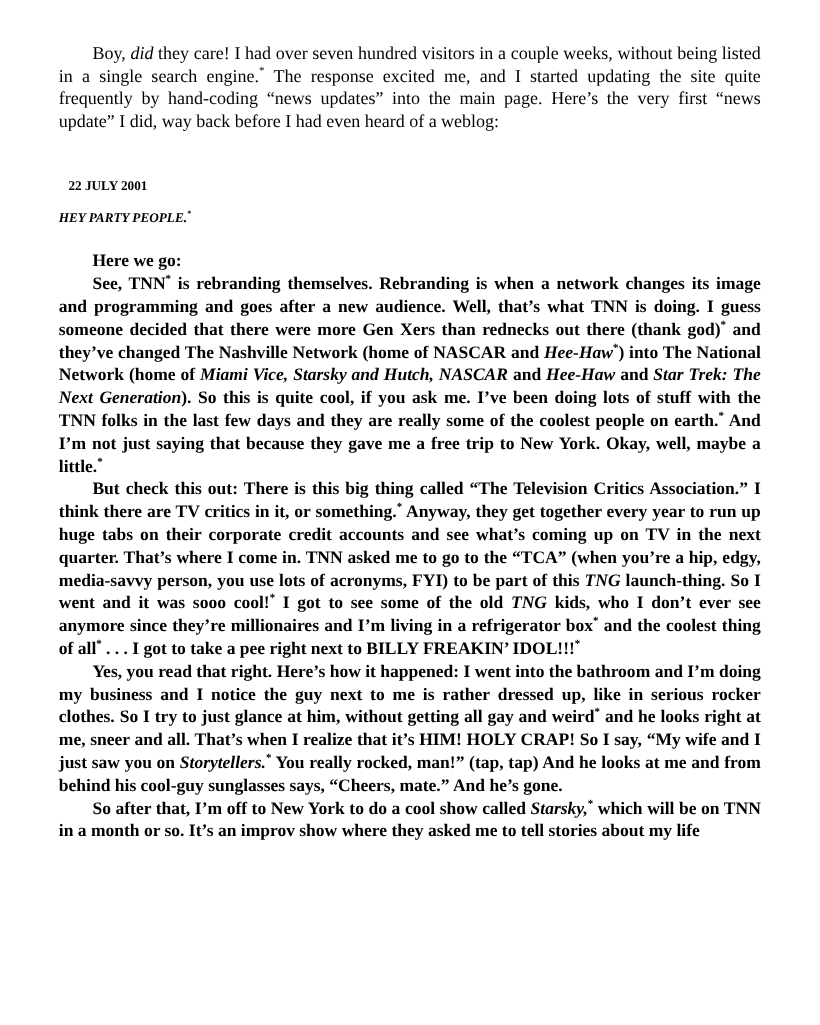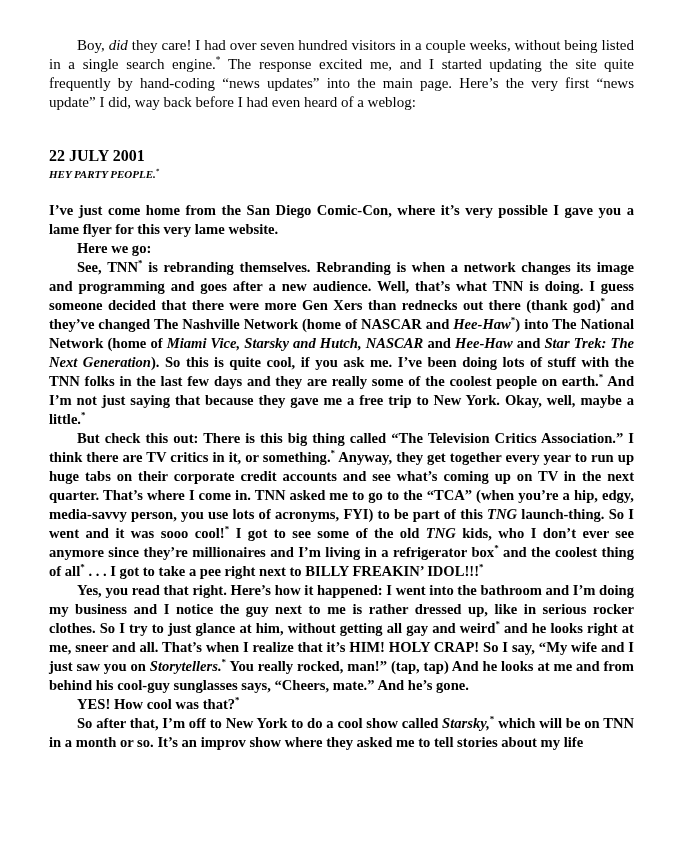--- a/index.html
+++ b/index.html
@@ -25,22 +25,22 @@
     line-height: 19px;
     text-align: justify;
     text-indent: 28px;
     font-weight: normal;
   }
   .entry {
     margin-top: 34px;
     font-weight: bold;
   }
   .entry-date {
-    margin: 0;
-    font-size: 16px;
+    margin: 8px;
+    font-size: 11px;
     line-height: 19px;
   }
   .entry-title {
     margin: 0;
     font-size: 11px;
     line-height: 19px;
     font-style: italic;
   }
   .entry-body {
     margin-top: 17px;
@@ -63,22 +63,20 @@
 </style>
 </head>
 <body>
 
 <div class="page">
   <p class="intro">Boy, <i>did</i> they care! I had over seven hundred visitors in a couple weeks, without being listed in a single search engine.<sup>*</sup> The response excited me, and I started updating the site quite frequently by hand-coding “news updates” into the main page. Here’s the very first “news update” I did, way back before I had even heard of a weblog:</p>
   <div class="entry">
     <p class="entry-date">22 JULY 2001</p>
     <p class="entry-title">HEY PARTY PEOPLE.<sup>*</sup></p>
     <div class="entry-body">
-        <p class="para">I’ve just come home from the San Diego Comic-Con, where it’s very possible I gave you a lame flyer for this very lame website.</p>
         <p class="para indent">Here we go:</p>
         <p class="para indent">See, TNN<sup>*</sup> is rebranding themselves. Rebranding is when a network changes its image and programming and goes after a new audience. Well, that’s what TNN is doing. I guess someone decided that there were more Gen Xers than rednecks out there (thank god)<sup>*</sup> and they’ve changed The Nashville Network (home of NASCAR and <i>Hee-Haw</i><sup>*</sup>) into The National Network (home of <i>Miami Vice, Starsky and Hutch, NASCAR</i> and <i>Hee-Haw</i> and <i>Star Trek: The Next Generation</i>). So this is quite cool, if you ask me. I’ve been doing lots of stuff with the TNN folks in the last few days and they are really some of the coolest people on earth.<sup>*</sup> And I’m not just saying that because they gave me a free trip to New York. Okay, well, maybe a little.<sup>*</sup></p>
         <p class="para indent">But check this out: There is this big thing called “The Television Critics Association.” I think there are TV critics in it, or something.<sup>*</sup> Anyway, they get together every year to run up huge tabs on their corporate credit accounts and see what’s coming up on TV in the next quarter. That’s where I come in. TNN asked me to go to the “TCA” (when you’re a hip, edgy, media-savvy person, you use lots of acronyms, FYI) to be part of this <i>TNG</i> launch-thing. So I went and it was sooo cool!<sup>*</sup> I got to see some of the old <i>TNG</i> kids, who I don’t ever see anymore since they’re millionaires and I’m living in a refrigerator box<sup>*</sup> and the coolest thing of all<sup>*</sup> . . . I got to take a pee right next to BILLY FREAKIN’ IDOL!!!<sup>*</sup></p>
         <p class="para indent">Yes, you read that right. Here’s how it happened: I went into the bathroom and I’m doing my business and I notice the guy next to me is rather dressed up, like in serious rocker clothes. So I try to just glance at him, without getting all gay and weird<sup>*</sup> and he looks right at me, sneer and all. That’s when I realize that it’s HIM! HOLY CRAP! So I say, “My wife and I just saw you on <i>Storytellers.</i><sup>*</sup> You really rocked, man!” (tap, tap) And he looks at me and from behind his cool-guy sunglasses says, “Cheers, mate.” And he’s gone.</p>
-        <p class="para indent">YES! How cool was that?<sup>*</sup></p>
         <p class="para indent">So after that, I’m off to New York to do a cool show called <i>Starsky,</i><sup>*</sup> which will be on TNN in a month or so. It’s an improv show where they asked me to tell stories about my life</p>
       </div>
   </div>
 </div>
 
 </body></html>

